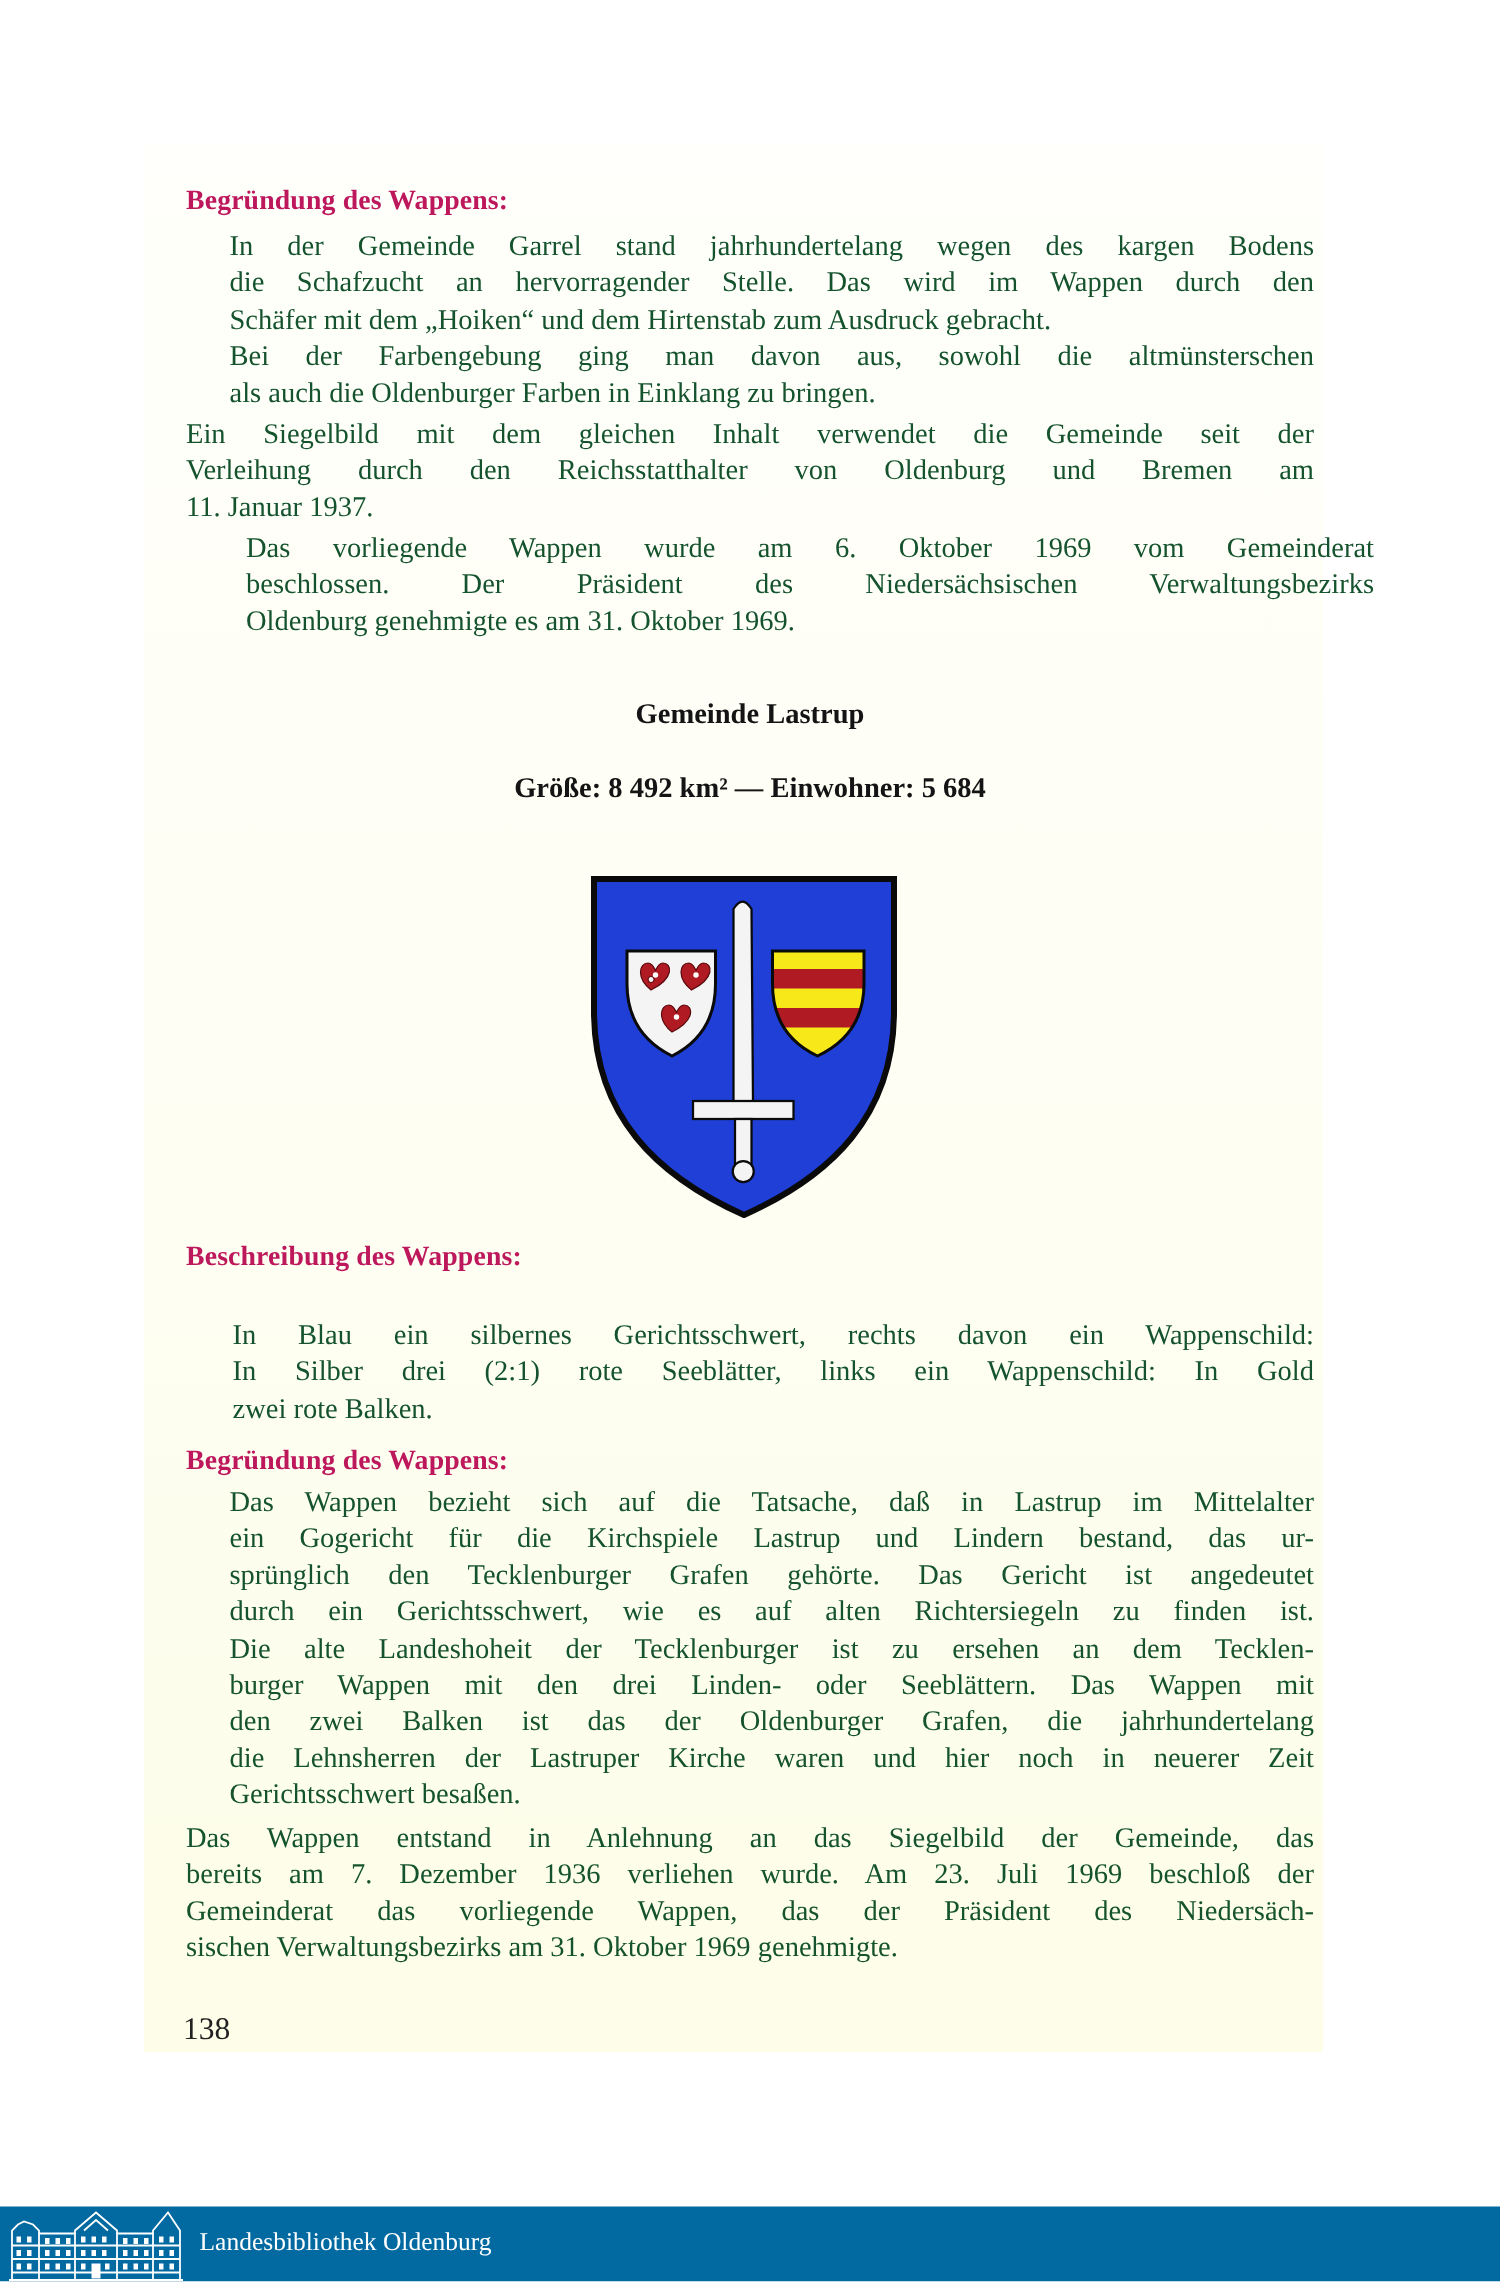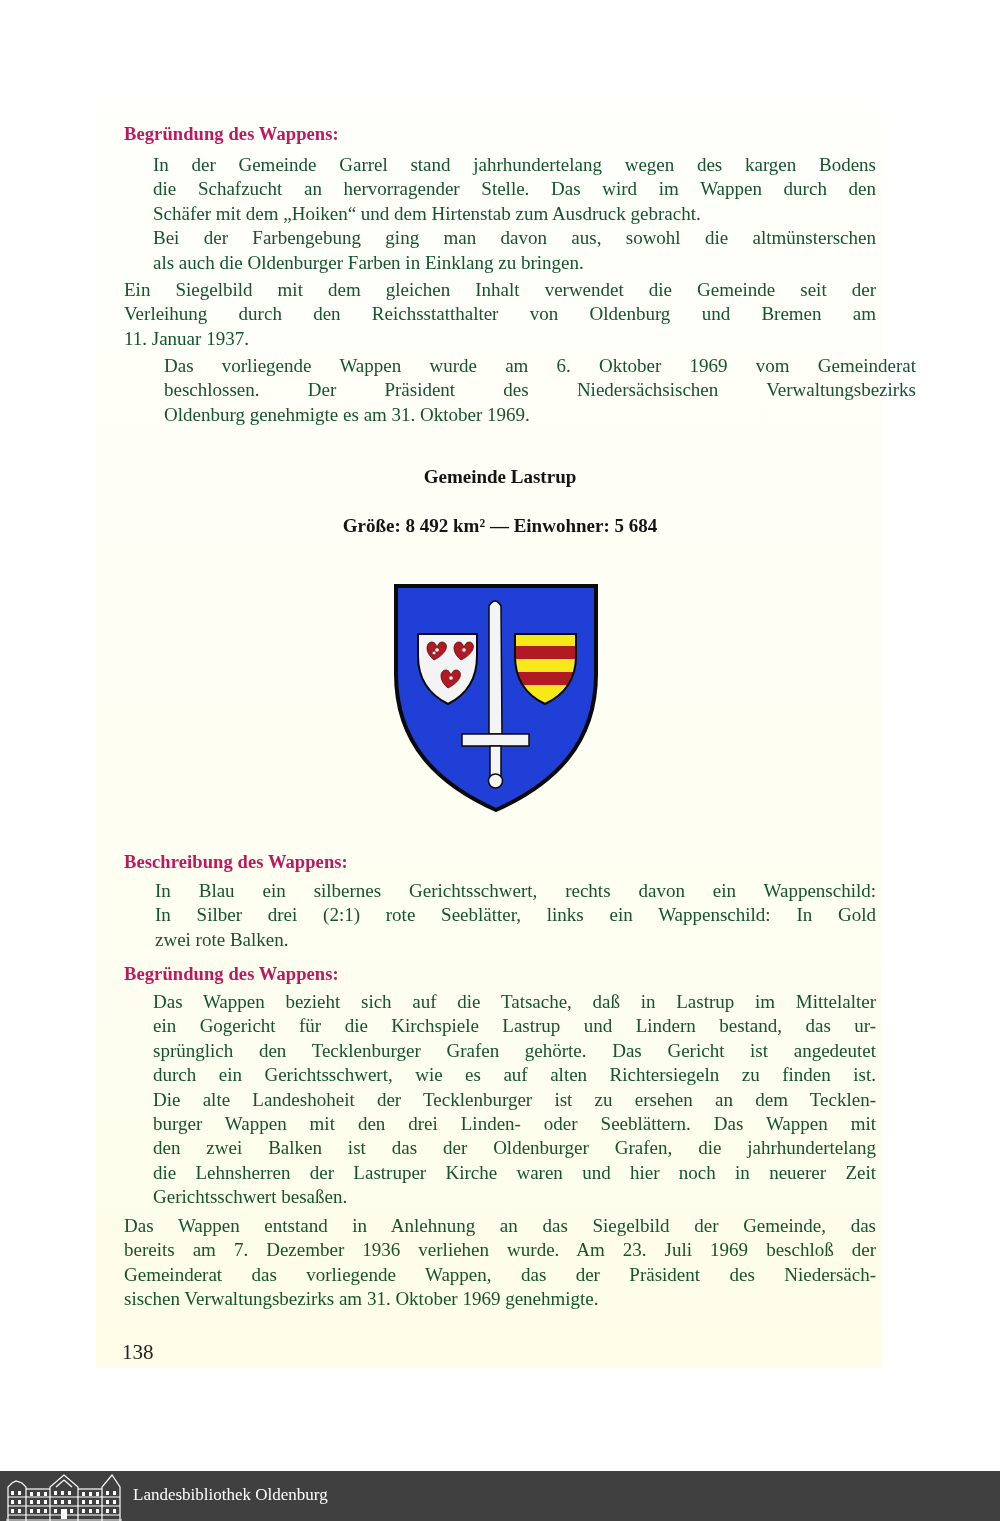--- a/index.html
+++ b/index.html
@@ -23,21 +23,21 @@
   }
   .para .line { display: block; text-align: justify; text-align-last: justify; white-space: nowrap; }
   .para .line.last { text-align-last: left; }
   .center-title {
     position: absolute; left: 0; width: 1000px; text-align: center;
     font-weight: bold; font-size: 19px; color: #141414;
   }
   .page-number { position: absolute; left: 122px; top: 1340px; font-size: 21px; color: #222; }
   .footer {
     position: absolute; left: 0; top: 1471px; width: 1000px; height: 50px;
-    background: #404040;
+    background: #0369a1;
   }
   .footer-logo { position: absolute; left: 4px; top: 2px; width: 120px; height: 48px; }
   .footer-text {
     position: absolute; left: 133px; top: 14px; font-size: 17px; color: #ffffff;
     font-family: "Liberation Serif", serif;
   }
   .coat { position: absolute; left: 394px; top: 584px; width: 204px; height: 228px; }
 </style>
 </head>
 <body>
@@ -99,21 +99,21 @@
     </clipPath>
     <g clip-path="url(#rshield)">
       <rect x="118" y="48" width="68" height="76" fill="#f7e81a"></rect>
       <rect x="118" y="62" width="68" height="13" fill="#b01a22"></rect>
       <rect x="118" y="88" width="68" height="13" fill="#b01a22"></rect>
     </g>
     <path d="M121,50 L182,50 L182,72 C182,98 168,112 151,120 C134,112 121,98 121,72 Z" fill="none" stroke="#0a0a0a" stroke-width="2"></path>
   </g>
 </svg>
 
-<div class="heading" style="top:852px;text-align:right;">Beschreibung des Wappens:</div>
+<div class="heading" style="top:828px;text-align:right;">Beschreibung des Wappens:</div>
 <div class="para" style="left:155px; top:879px; width:721px;">
   <span class="line">In Blau ein silbernes Gerichtsschwert, rechts davon ein Wappenschild:</span>
   <span class="line">In Silber drei (2:1) rote Seeblätter, links ein Wappenschild: In Gold</span>
   <span class="line last">zwei rote Balken.</span>
 </div>
 
 <div class="heading" style="top:964px;">Begründung des Wappens:</div>
 <div class="para" style="left:153px; top:990px; width:723px;">
   <span class="line">Das Wappen bezieht sich auf die Tatsache, daß in Lastrup im Mittelalter</span>
   <span class="line">ein Gogericht für die Kirchspiele Lastrup und Lindern bestand, das ur-</span>

